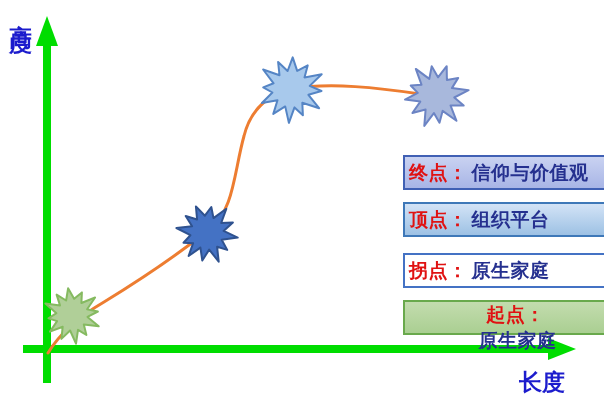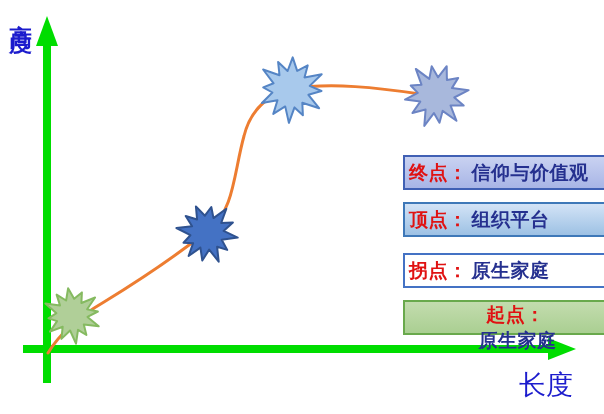--- a/index.html
+++ b/index.html
@@ -25,22 +25,22 @@
     writing-mode: vertical-rl;
     text-orientation: upright;
     font-size: 23px;
     font-weight: bold;
     letter-spacing: 5px;
     line-height: 1;
   }
   .x-label {
     position: absolute;
     left: 519px; top: 367px;
-    font-size: 27px;
-    font-weight: normal;
+    font-size: 23px;
+    font-weight: bold;
   }
   .legend { position: absolute; left: 0; top: 0; width: 604px; height: 414px; pointer-events: none; }
   .legend-item {
     position: absolute;
     left: 403px;
     width: 221px;
     height: 35px;
     box-sizing: border-box;
     border: 2px solid #4472c4;
     display: flex;

